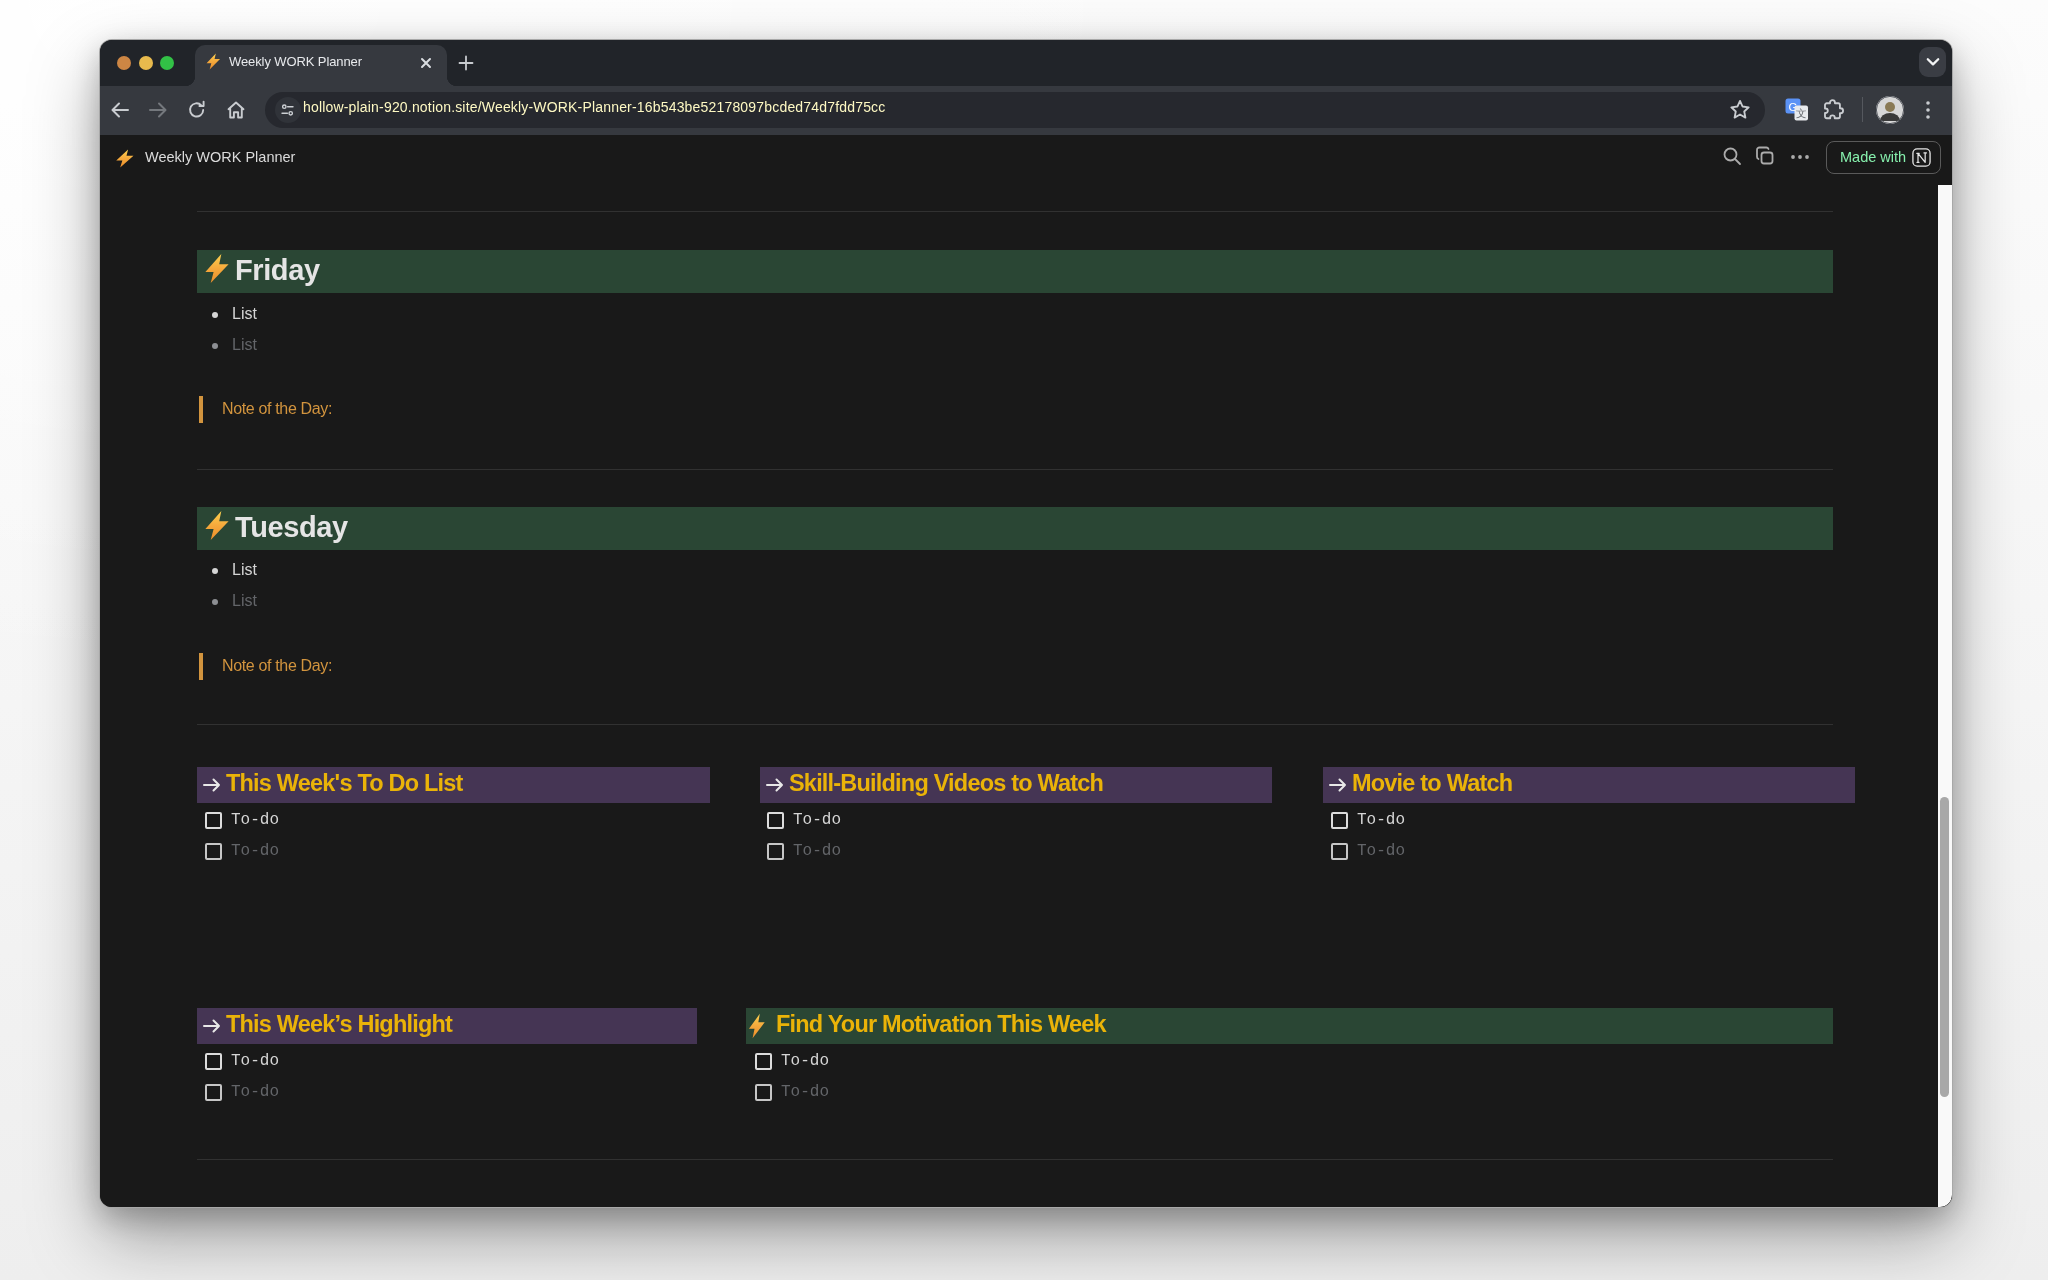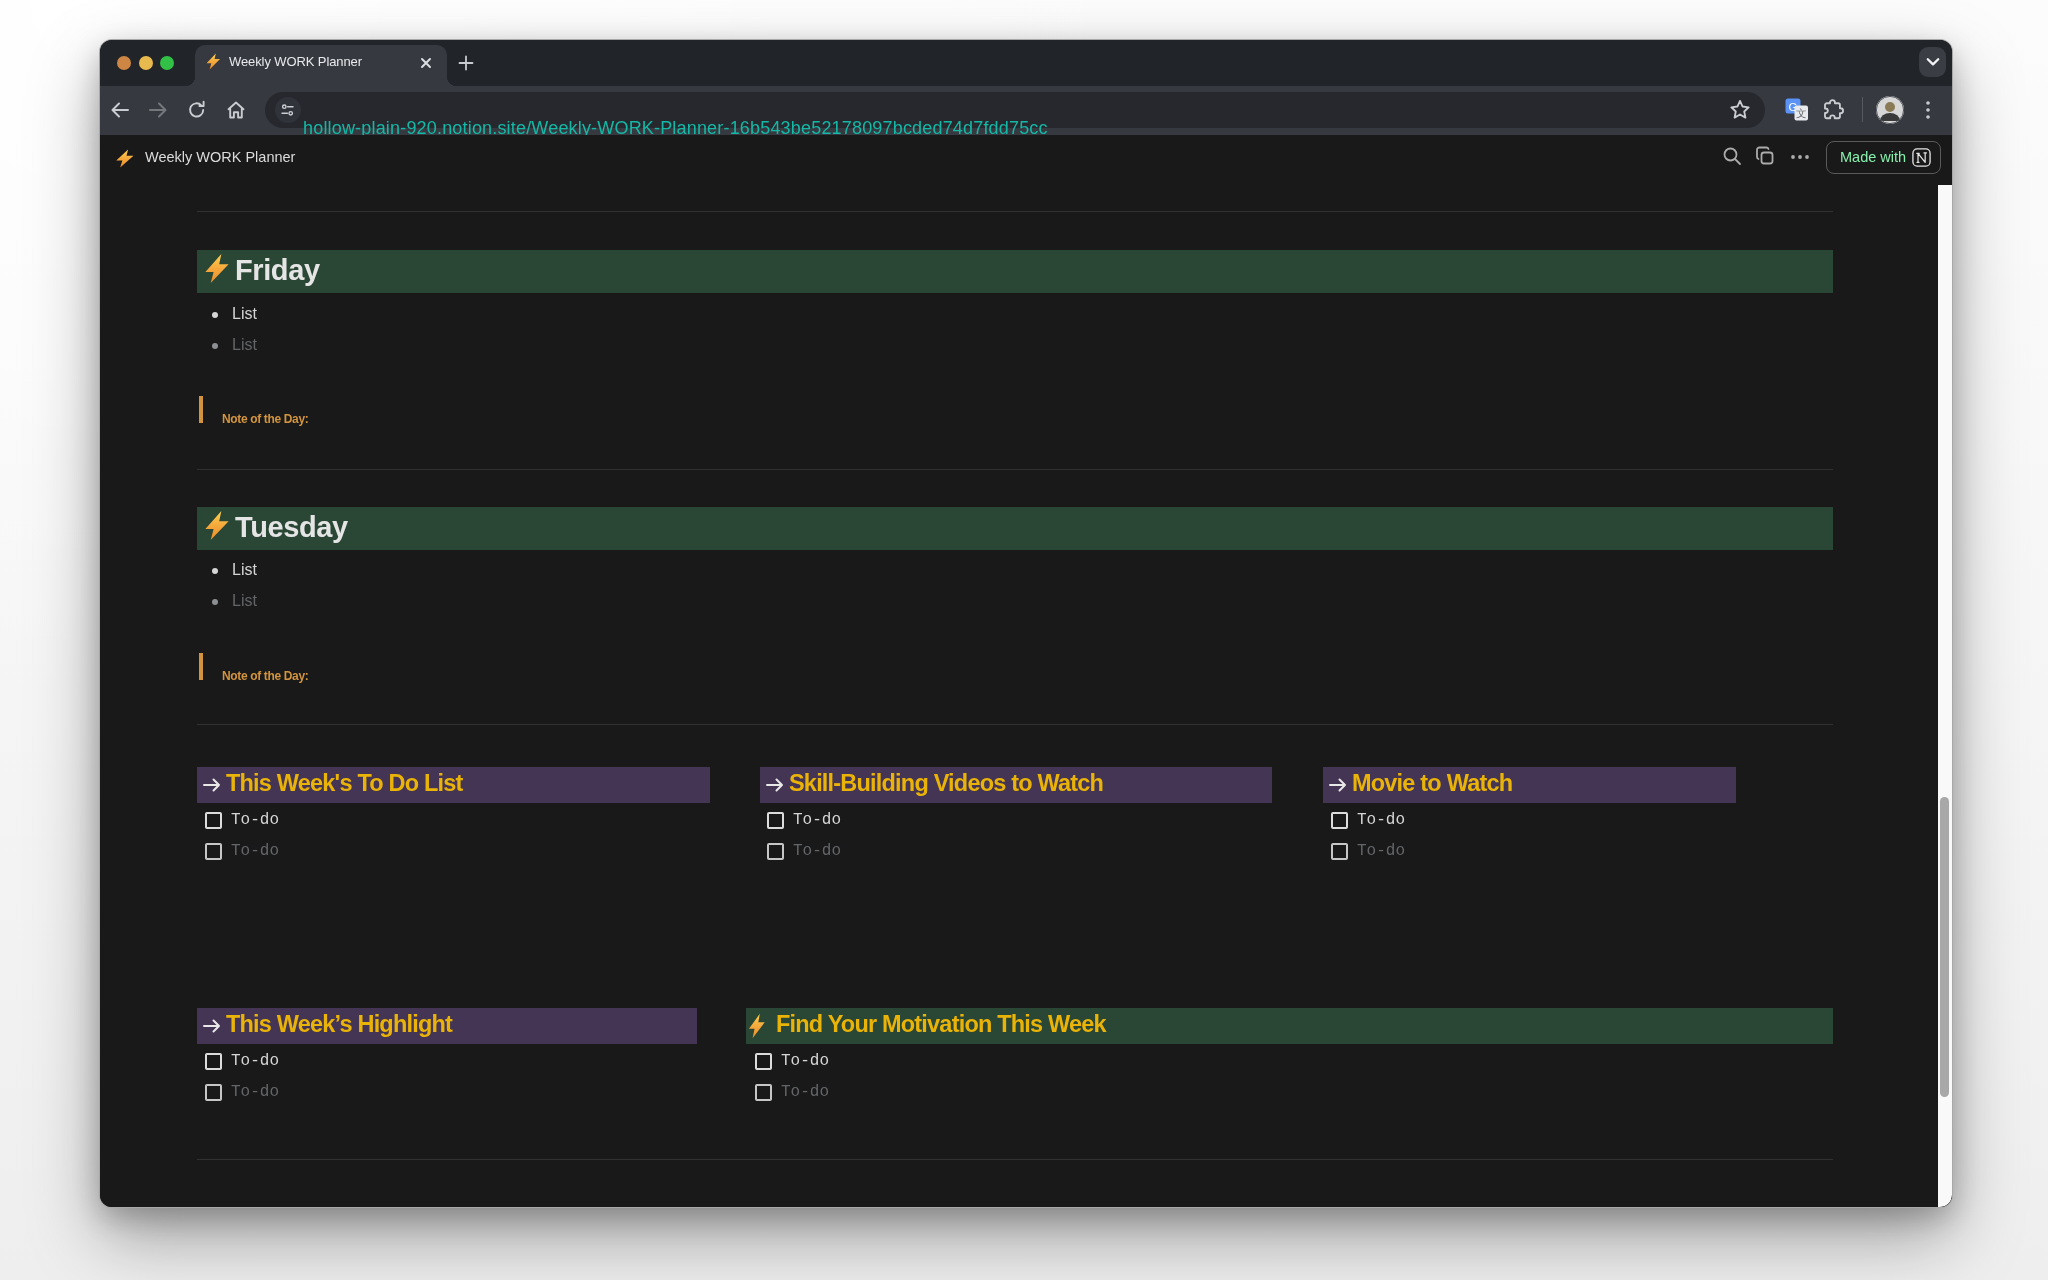--- a/index.html
+++ b/index.html
@@ -26,21 +26,21 @@
   #tab { position:absolute; left:95px; top:5px; width:252px; height:41px; background:#36393f; border-radius:10px 10px 0 0; }
   #tab:before, #tab:after { content:""; position:absolute; bottom:0; width:10px; height:10px; }
   #tab:before { left:-10px; background:radial-gradient(circle at 0 0, rgba(0,0,0,0) 10px, #36393f 10.5px); }
   #tab:after { right:-10px; background:radial-gradient(circle at 10px 0, rgba(0,0,0,0) 10px, #36393f 10.5px); }
   #tabtitle { position:absolute; left:34px; top:9px; font-size:13px; color:#e8eaed; letter-spacing:-.1px; }
   #chevbtn { position:absolute; right:6px; top:7px; width:27px; height:30px; background:#3a3d44; border-radius:9px; }
   
   #toolbar { position:absolute; left:0; top:46px; width:100%; height:49px; background:#36393f; }
   #pill { position:absolute; left:165px; top:6px; width:1500px; height:36px; border-radius:18px; background:#26282e; }
   #tunecirc { position:absolute; left:10px; top:5px; width:26px; height:26px; border-radius:50%; background:#303339; }
-  #url { position:absolute; left:38px; top:26px; font-size:18px; color:#14b8a6; letter-spacing:.18px; }
+  #url { position:absolute; left:38px; top:7px; font-size:14px; color:#fef9c3; letter-spacing:.18px; }
   #sep { position:absolute; left:1762px; top:11px; width:1px; height:25px; background:#55585e; }
   
   #page { position:absolute; left:0; top:95px; width:100%; height:1072px; background:#191919; }
   #ntopbar { position:absolute; left:0; top:0; width:100%; height:45px; }
   #ntitle { position:absolute; left:45px; top:14px; font-size:14.5px; color:#dbdbdb; }
   #madewith { position:absolute; left:1726px; top:6px; width:115px; height:33px; border:1px solid #5a5a5a; border-radius:8px; color:#86efac; font-size:14.5px; }
   #madewith span { position:absolute; left:13px; top:7px; }
   
   #strack { position:absolute; right:0; top:50px; width:14px; height:1022px; background:#f9f9f9; border-radius:0 0 12px 0; }
   #sthumb { position:absolute; left:2px; top:612px; width:9px; height:300px; background:#a8a8a8; border-radius:5px; }
@@ -48,21 +48,21 @@
   .divider { position:absolute; left:97px; width:1636px; height:1px; background:#313131; }
   .h2bar { position:absolute; left:97px; width:1636px; height:43px; background:#2a4634; }
   .h2bar .txt { position:absolute; left:38px; top:3.5px; font-size:29px; font-weight:700; color:#e5e5e5; letter-spacing:-.4px; }
   .h2bar svg { position:absolute; left:3.5px; top:3px; }
   .bullet { position:absolute; font-size:16px; color:#d5d5d5; }
   .bullet:before { content:""; position:absolute; left:-20px; top:7px; width:6px; height:6px; border-radius:50%; background:#d5d5d5; }
   .bullet.gray { color:#636569; }
   .bullet.gray:before { background:#8d8f93; }
   .quote { position:absolute; left:97px; }
   .quote .qb { position:absolute; left:2px; top:-4px; width:3.5px; height:27px; background:#d2943e; }
-  .quote .qt { position:absolute; left:25px; top:0; font-size:12px; font-weight:700; color:#d2943e; white-space:nowrap; letter-spacing:-.35px;margin-top:12px; }
+  .quote .qt { position:absolute; left:25px; top:0; font-size:16px; font-weight:400; color:#d2943e; white-space:nowrap; letter-spacing:-.35px; }
   .h3bar { position:absolute; height:36px; }
   .h3bar.purple { background:#453554; }
   .h3bar.green { background:#2a4634; }
   .h3bar .arrow { position:absolute; left:4px; top:7px; }
   .h3bar .txt { position:absolute; left:29px; top:3px; font-size:23.5px; font-weight:700; color:#eab308; letter-spacing:-.8px; }
   .todo { position:absolute; }
   .todo .box { position:absolute; left:0; top:0; width:17px; height:17px; border:2.2px solid #dcdcdc; border-radius:2px; }
   .todo .lab { position:absolute; left:26px; top:-1px; font-size:16px; color:#d5d5d5; white-space:nowrap;font-family:Liberation Mono, monospace; }
   .todo.gray .lab { color:#636569; }
   .todo.gray .box { border-color:#c6c6c6; }
@@ -235,21 +235,21 @@
           <path d="M3 11 H18 M12.5 5.5 L18 11 L12.5 16.5" stroke="#e8e8e8" stroke-width="2" fill="none" stroke-linecap="round" stroke-linejoin="round"></path>
         </svg>
       <div class="txt">This Week's To Do List</div>
     </div>
     <div class="h3bar purple" style="left:660px;top:632px;width:512px">
       <svg class="arrow" width="22" height="22" viewBox="0 0 22 22">
           <path d="M3 11 H18 M12.5 5.5 L18 11 L12.5 16.5" stroke="#e8e8e8" stroke-width="2" fill="none" stroke-linecap="round" stroke-linejoin="round"></path>
         </svg>
       <div class="txt">Skill-Building Videos to Watch</div>
     </div>
-    <div class="h3bar purple" style="left:1223px;top:632px;width:413px">
+    <div class="h3bar purple" style="left:1223px;top:632px;width:532px">
       <svg class="arrow" width="22" height="22" viewBox="0 0 22 22">
           <path d="M3 11 H18 M12.5 5.5 L18 11 L12.5 16.5" stroke="#e8e8e8" stroke-width="2" fill="none" stroke-linecap="round" stroke-linejoin="round"></path>
         </svg>
       <div class="txt">Movie to Watch</div>
     </div>
 
     <div class="todo" style="left:105px;top:677px">
         <div class="box"></div>
         <div class="lab">To-do</div>
       </div>

